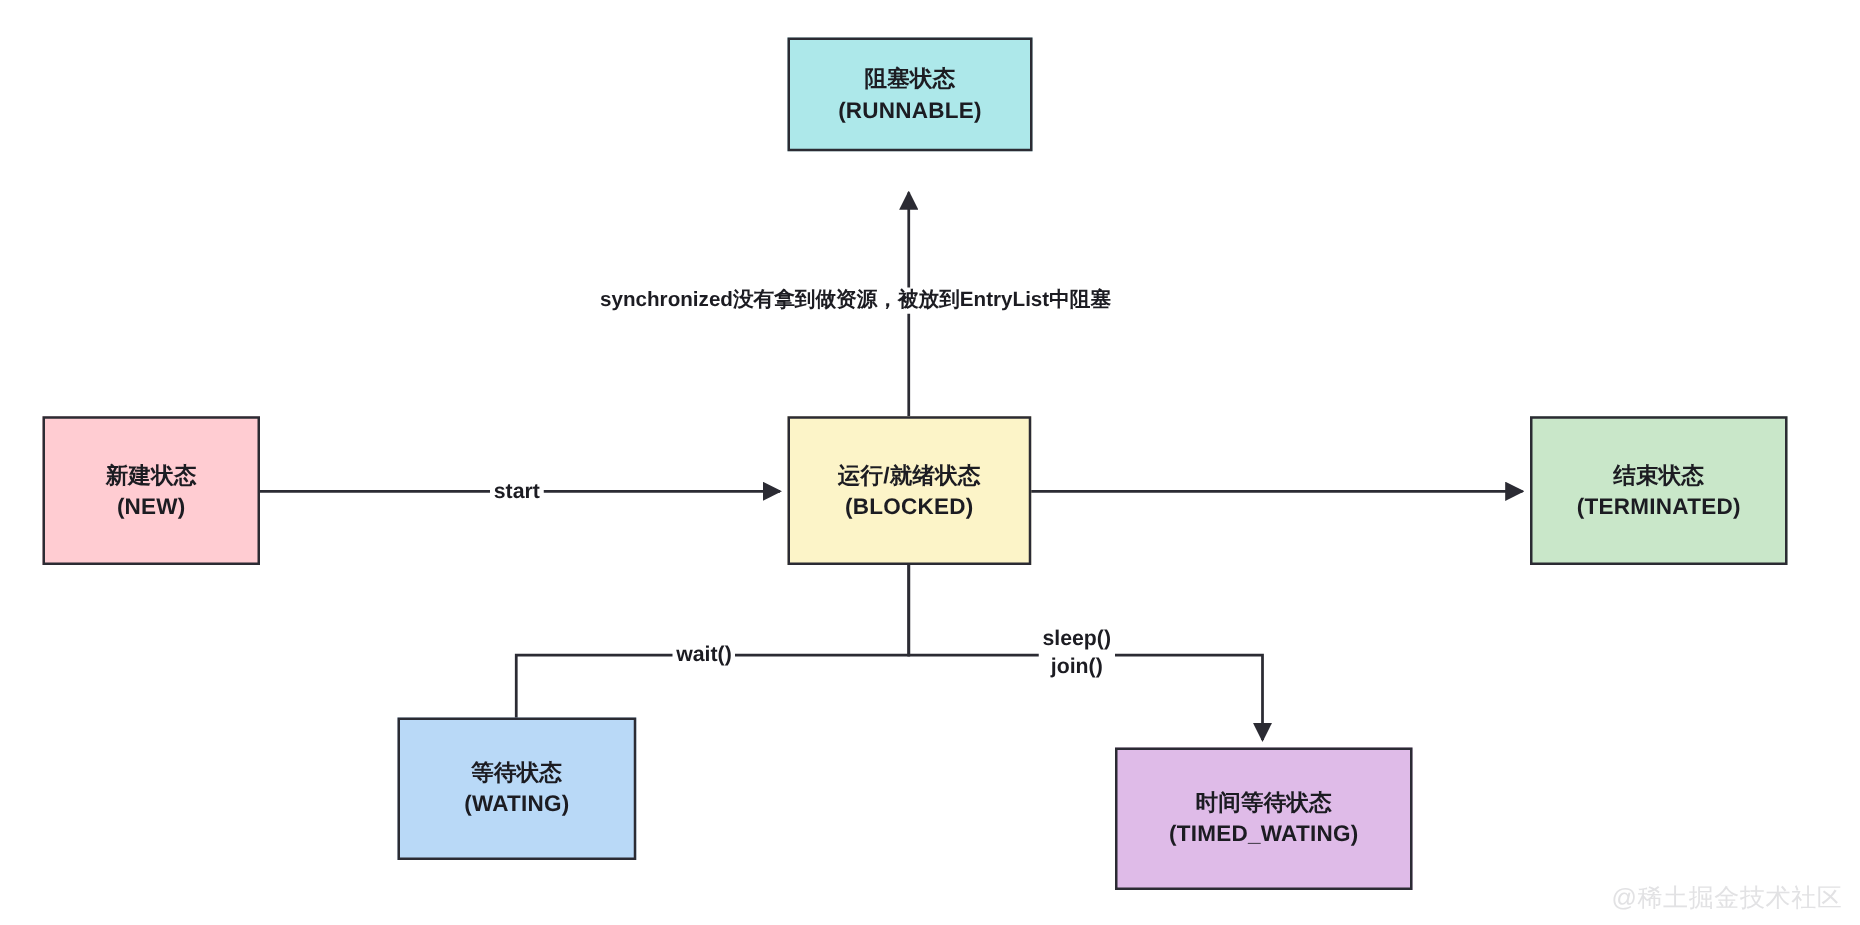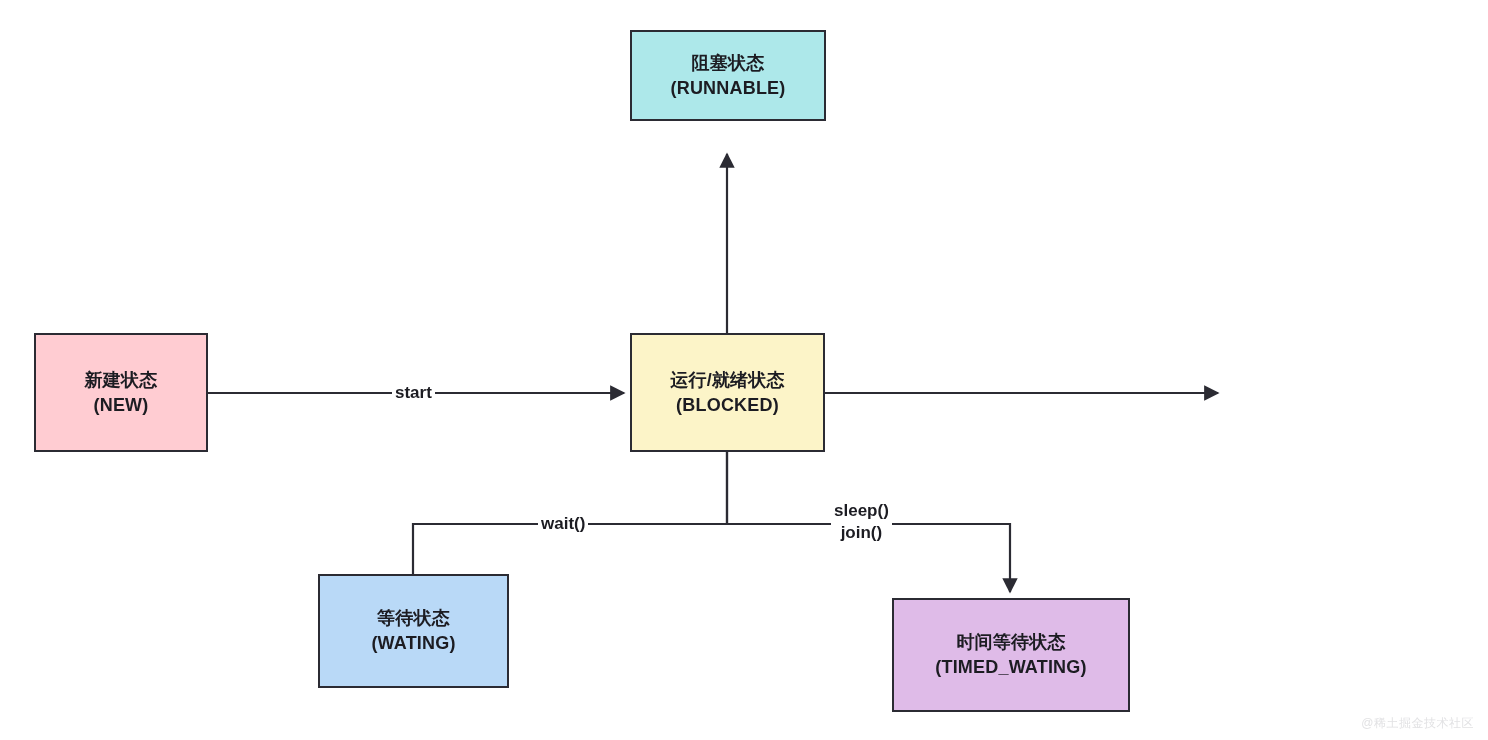--- a/index.html
+++ b/index.html
@@ -57,21 +57,21 @@
     text-align: center;
   }
   #label-blocked {
     font-size: 16.5px;
   }
   #watermark {
     position: absolute;
     right: 14px;
     bottom: 8px;
     color: #e2e2e4;
-    font-size: 12px;
+    font-size: 20px;
     font-weight: normal;
     white-space: nowrap;
     letter-spacing: 0.5px;
   }
 </style>
 </head>
 <body>
 
 <div id="canvas">
 
@@ -101,33 +101,38 @@
   <div class="node" id="node-new" style="left:34px; top:333px; width:174px; height:119px; background:#FFCCD2;">
     <span class="l1">新建状态</span>
     <span class="l2">(NEW)</span>
   </div>
 
   <div class="node" id="node-runnable" style="left:630px; top:333px; width:195px; height:119px; background:#FCF4C8;">
     <span class="l1">运行/就绪状态</span>
     <span class="l2">(BLOCKED)</span>
   </div>
 
+  <div class="node" id="node-terminated" style="left:1224px; top:333px; width:206px; height:119px; background:#C9E7C9;">
+    <span class="l1">结束状态</span>
+    <span class="l2">(TERMINATED)</span>
+  </div>
 
   <div class="node" id="node-waiting" style="left:318px; top:574px; width:191px; height:114px; background:#B9D9F7;">
     <span class="l1">等待状态</span>
     <span class="l2">(WATING)</span>
   </div>
 
   <div class="node" id="node-timed-waiting" style="left:892px; top:598px; width:238px; height:114px; background:#DFBBE8;">
     <span class="l1">时间等待状态</span>
     <span class="l2">(TIMED_WATING)</span>
   </div>
 
   <div class="edge-label" id="label-start" style="left:392px; top:382px;">start</div>
 
+  <div class="edge-label" id="label-blocked" style="left:477px; top:230px;">synchronized没有拿到做资源，被放到EntryList中阻塞</div>
 
   <div class="edge-label" id="label-wait" style="left:538px; top:513px;">wait()</div>
 
   <div class="edge-label multi" id="label-sleep-join" style="left:831px; top:500px;">
     <span>sleep()</span><br>
     <span>join()</span>
   </div>
 
   <div id="watermark">@稀土掘金技术社区</div>
 

